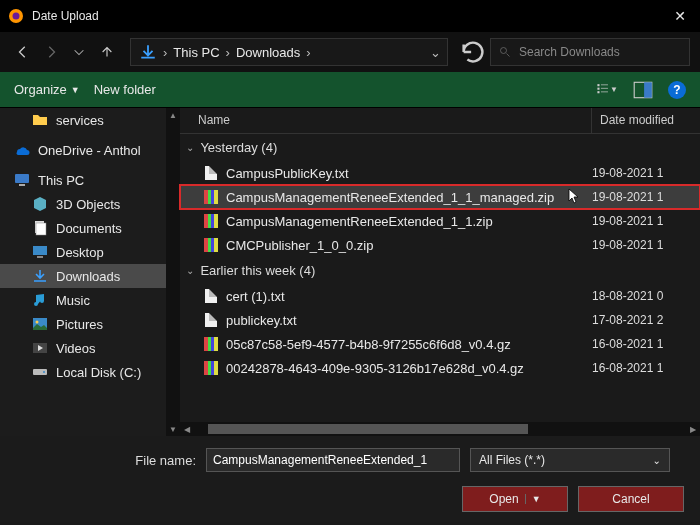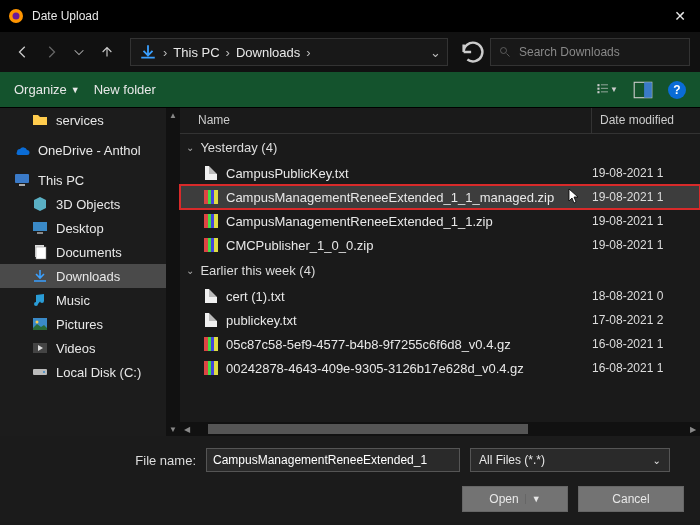--- a/index.html
+++ b/index.html
@@ -55,21 +55,21 @@
 .hscroll .thumb { width: 320px; height: 10px; background: #555; margin-left: 14px; }
 .hscroll .lft, .hscroll .rgt { width:14px; font-size:8px; text-align:center; color:#888;}
 .hscroll .rgt { margin-left:auto; }
 
 .footer { padding: 12px 16px 10px; background: #1b1b1b; }
 .fn-row { display: flex; align-items: center; gap: 10px; margin-bottom: 14px; }
 .fn-label { width: 180px; text-align: right; font-size: 13px; color: #ddd; }
 .fn-input { width: 254px; height: 24px; background: #2a2a2a; border: 1px solid #555; color: #fff; padding: 0 6px; font-size: 12px; }
 .fn-filter { width: 200px; height: 24px; background: #2a2a2a; border: 1px solid #555; display:flex; align-items:center; padding: 0 8px; font-size:12px; justify-content:space-between; }
 .btn-row { display: flex; justify-content: flex-end; gap: 10px; }
-.btn { width: 106px; height: 26px; background: #737373; border: 1px solid #666; display:flex; align-items:center; justify-content:center; font-size:12px; gap:6px; }
+.btn { width: 106px; height: 26px; background: #7f1d1d; border: 1px solid #666; display:flex; align-items:center; justify-content:center; font-size:12px; gap:6px; }
 
 .folder-y { fill: #ffcc4d; }
 .zip-striped { background: linear-gradient(90deg,#d44 0 25%,#4d4 25% 50%,#44d 50% 75%,#dd4 75% 100%); width:14px; height:14px; }
 .txt-i { width:12px; height:14px; background:#f0f0f0; position:relative; }
 .txt-i::after{content:''; position:absolute; top:0; right:0; border-width:4px; border-style:solid; border-color:#1a1a1a #1a1a1a #bbb #bbb;}
 .cursor-ptr { position:absolute; width:14px; height:18px; pointer-events:none; }
 </style>
 </head>
 <body>
 
@@ -193,34 +193,34 @@
           <span class="side-icon">
             <svg viewBox="0 0 16 16">
               <path d="M8 1l6 3v8l-6 3-6-3V4z" fill="#5ab0c4"></path>
             </svg>
           </span>
           <span>3D Objects</span>
         </div>
       <div class="side-item indent">
           <span class="side-icon">
             <svg viewBox="0 0 16 16">
+              <rect x="3" y="1" width="9" height="12" fill="#ddd"></rect>
+              <rect x="4" y="3" width="10" height="12" fill="#fff" stroke="#888" stroke-width=".5"></rect>
+            </svg>
+          </span>
+          <span>Documents</span>
+        </div>
+      <div class="side-item indent">
+          <span class="side-icon">
+            <svg viewBox="0 0 16 16">
               <rect x="1" y="2" width="14" height="9" fill="#3a8ac8"></rect>
               <rect x="5" y="12" width="6" height="2" fill="#888"></rect>
             </svg>
           </span>
           <span>Desktop</span>
-        </div>
-      <div class="side-item indent">
-          <span class="side-icon">
-            <svg viewBox="0 0 16 16">
-              <rect x="3" y="1" width="9" height="12" fill="#ddd"></rect>
-              <rect x="4" y="3" width="10" height="12" fill="#fff" stroke="#888" stroke-width=".5"></rect>
-            </svg>
-          </span>
-          <span>Documents</span>
         </div>
       <div class="side-item indent selected">
           <span class="side-icon">
             <svg viewBox="0 0 16 16">
               <path d="M8 2v7M4 6l4 4 4-4M2 13h12" stroke="#3aa0ff" stroke-width="1.6" fill="none"></path>
             </svg>
           </span>
           <span>Downloads</span>
         </div>
       <div class="side-item indent">

